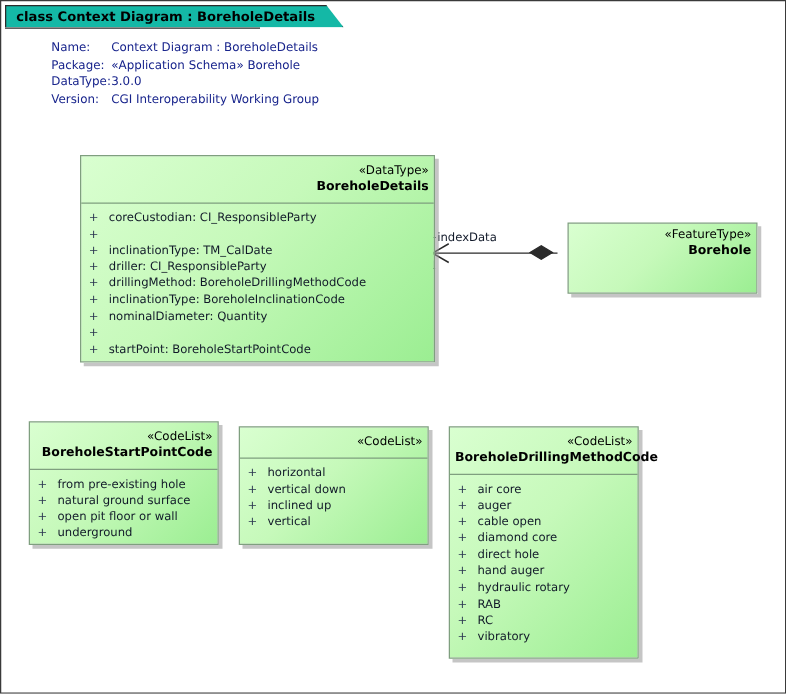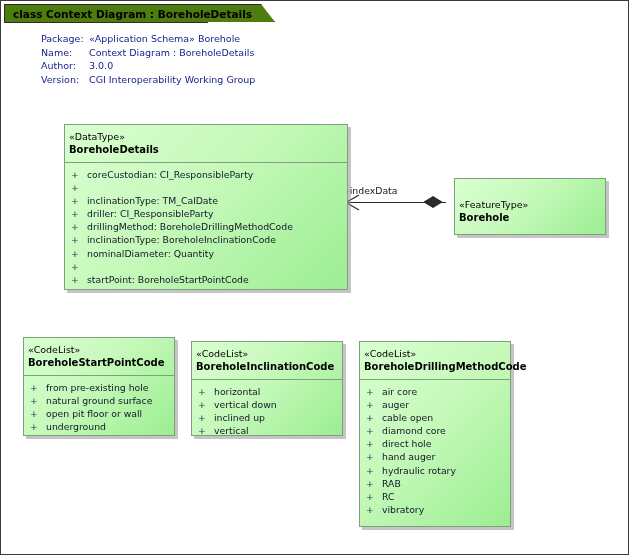--- a/index.html
+++ b/index.html
@@ -23,21 +23,21 @@
 
   
   .frame-tab {
     position: absolute;
     left: 3px;
     top: 3px;
     height: 18px;
     padding: 0 22px 0 8px;
     border: 1px solid #2b2b2b;
     border-bottom: none;
-    background: #4d7c0f;
+    background: #14b8a6;
     font-size: 10.5px;
     font-weight: bold;
     color: #000000;
     line-height: 18px;
     white-space: nowrap;
     box-sizing: border-box;
     clip-path: polygon(0 0, calc(100% - 14px) 0, 100% 100%, 0 100%);
   }
   .frame-tab-underline {
     position: absolute;
@@ -63,21 +63,21 @@
 
   
   .uml-box {
     position: absolute;
     box-sizing: border-box;
     border: 1px solid #7f9f7f;
     background: linear-gradient(135deg, #d9ffd0 0%, #c6f9ba 45%, #9bee92 100%);
     box-shadow: 3px 3px 0 0 rgba(150,150,150,0.55);
   }
   .uml-head {
-    text-align: left;
+    text-align: right;
     padding: 6px 4px 6px 4px;
     color: #000000;
   }
   .uml-stereo {
     font-size: 9.5px;
     font-weight: normal;
     line-height: 12px;
     white-space: nowrap;
   }
   .uml-name {
@@ -125,29 +125,29 @@
 </head>
 <body>
 
 <div id="canvas">
 
   <div class="frame-tab">class Context Diagram : BoreholeDetails</div>
   <div class="frame-tab-underline"></div>
 
   <div class="doc-header">
     <div class="doc-row">
+      <div class="doc-key">Name:</div>
+      <div class="doc-val">Context Diagram : BoreholeDetails</div>
+    </div>
+    <div class="doc-row">
       <div class="doc-key">Package:</div>
       <div class="doc-val">«Application Schema» Borehole</div>
     </div>
     <div class="doc-row">
-      <div class="doc-key">Name:</div>
-      <div class="doc-val">Context Diagram : BoreholeDetails</div>
-    </div>
-    <div class="doc-row">
-      <div class="doc-key">Author:</div>
+      <div class="doc-key">DataType:</div>
       <div class="doc-val">3.0.0</div>
     </div>
     <div class="doc-row">
       <div class="doc-key">Version:</div>
       <div class="doc-val">CGI Interoperability Working Group</div>
     </div>
   </div>
 
   <div class="assoc-line" style="left:347px; top:201px; width:98px; height:1px;"></div>
 
@@ -201,21 +201,21 @@
         <span class="feat-vis">+</span>
       </div>
       <div class="feat">
         <span class="feat-vis">+</span>
         <span>startPoint: BoreholeStartPointCode</span>
       </div>
     </div>
   </div>
 
   <div class="uml-box" style="left:453px; top:177px; width:152px; height:57px;">
-    <div class="uml-head" style="padding-top:20px;">
+    <div class="uml-head" style="padding-top:3px;">
       <div class="uml-stereo">«FeatureType»</div>
       <div class="uml-name">Borehole</div>
     </div>
   </div>
 
   <div class="uml-box" style="left:22px; top:336px; width:152px; height:99px;">
     <div class="uml-head">
       <div class="uml-stereo">«CodeList»</div>
       <div class="uml-name">BoreholeStartPointCode</div>
     </div>
@@ -236,21 +236,20 @@
       <div class="feat">
         <span class="feat-vis">+</span>
         <span>underground</span>
       </div>
     </div>
   </div>
 
   <div class="uml-box" style="left:190px; top:340px; width:152px; height:95px;">
     <div class="uml-head">
       <div class="uml-stereo">«CodeList»</div>
-      <div class="uml-name">BoreholeInclinationCode</div>
     </div>
     <div class="uml-sep"></div>
     <div class="uml-features">
       <div class="feat">
         <span class="feat-vis">+</span>
         <span>horizontal</span>
       </div>
       <div class="feat">
         <span class="feat-vis">+</span>
         <span>vertical down</span>

